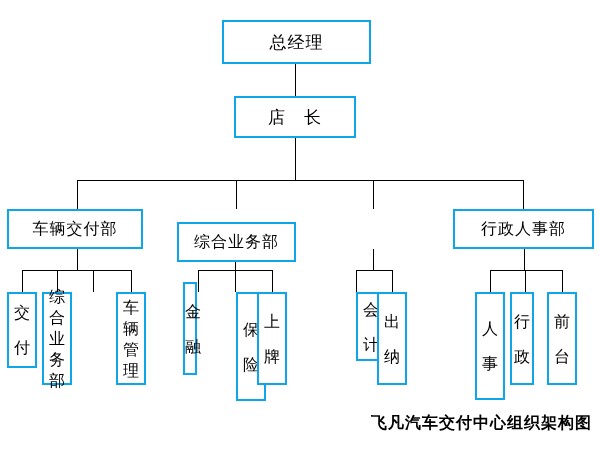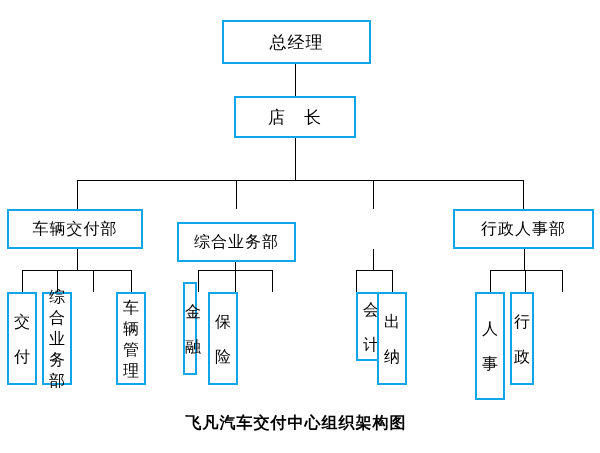--- a/index.html
+++ b/index.html
@@ -41,21 +41,21 @@
     text-align: center;
     word-break: break-all;
   }
   .lh2 .lbl { line-height: 35px; }
   .lh4 .lbl { line-height: 21px; }
   .caption {
     position: absolute;
     left: 0;
     top: 413px;
     width: 592px;
-    text-align: center;
+    text-align: right;
     font-size: 16px;
     font-weight: bold;
     letter-spacing: 1px;
   }
 </style>
 </head>
 <body>
 
 <div class="canvas">
 
@@ -105,46 +105,52 @@
   <div class="box hbox" style="left:7px;top:209px;width:136px;height:40px">
     <span class="lbl">车辆交付部</span>
   </div>
   <div class="box hbox" style="left:177px;top:222px;width:119px;height:40px">
     <span class="lbl">综合业务部</span>
   </div>
   <div class="box hbox" style="left:453px;top:209px;width:141px;height:40px">
     <span class="lbl">行政人事部</span>
   </div>
 
-  <div class="box vbox lh2" style="left:7px;top:292px;width:30px;height:93px">
+  <div class="box vbox lh2" style="left:7px;top:292px;width:30px;height:76px">
     <span class="lbl">交付</span>
   </div>
   <div class="box vbox lh4" style="left:42px;top:292px;width:30px;height:93px">
     <span class="lbl">综合业务部</span>
   </div>
   <div class="box vbox lh4" style="left:116px;top:292px;width:30px;height:93px">
     <span class="lbl">车辆管理</span>
   </div>
 
   <div class="box vbox lh2" style="left:183px;top:282px;width:14px;height:93px">
     <span class="lbl">金融</span>
   </div>
-  <div class="box vbox lh2" style="left:208px;top:292px;width:30px;height:93px">
+  <div class="box vbox lh2" style="left:236px;top:292px;width:30px;height:109px">
     <span class="lbl">保险</span>
+  </div>
+  <div class="box vbox lh2" style="left:257px;top:292px;width:30px;height:93px">
+    <span class="lbl">上牌</span>
   </div>
 
   <div class="box vbox lh2" style="left:356px;top:292px;width:30px;height:69px">
     <span class="lbl">会计</span>
   </div>
   <div class="box vbox lh2" style="left:377px;top:292px;width:30px;height:93px">
     <span class="lbl">出纳</span>
   </div>
 
   <div class="box vbox lh2" style="left:475px;top:292px;width:30px;height:108px">
     <span class="lbl">人事</span>
   </div>
   <div class="box vbox lh2" style="left:510px;top:292px;width:24px;height:93px">
     <span class="lbl">行政</span>
   </div>
+  <div class="box vbox lh2" style="left:547px;top:292px;width:30px;height:93px">
+    <span class="lbl">前台</span>
+  </div>
 
   <div class="caption">飞凡汽车交付中心组织架构图</div>
 
 </div>
 
 </body></html>

